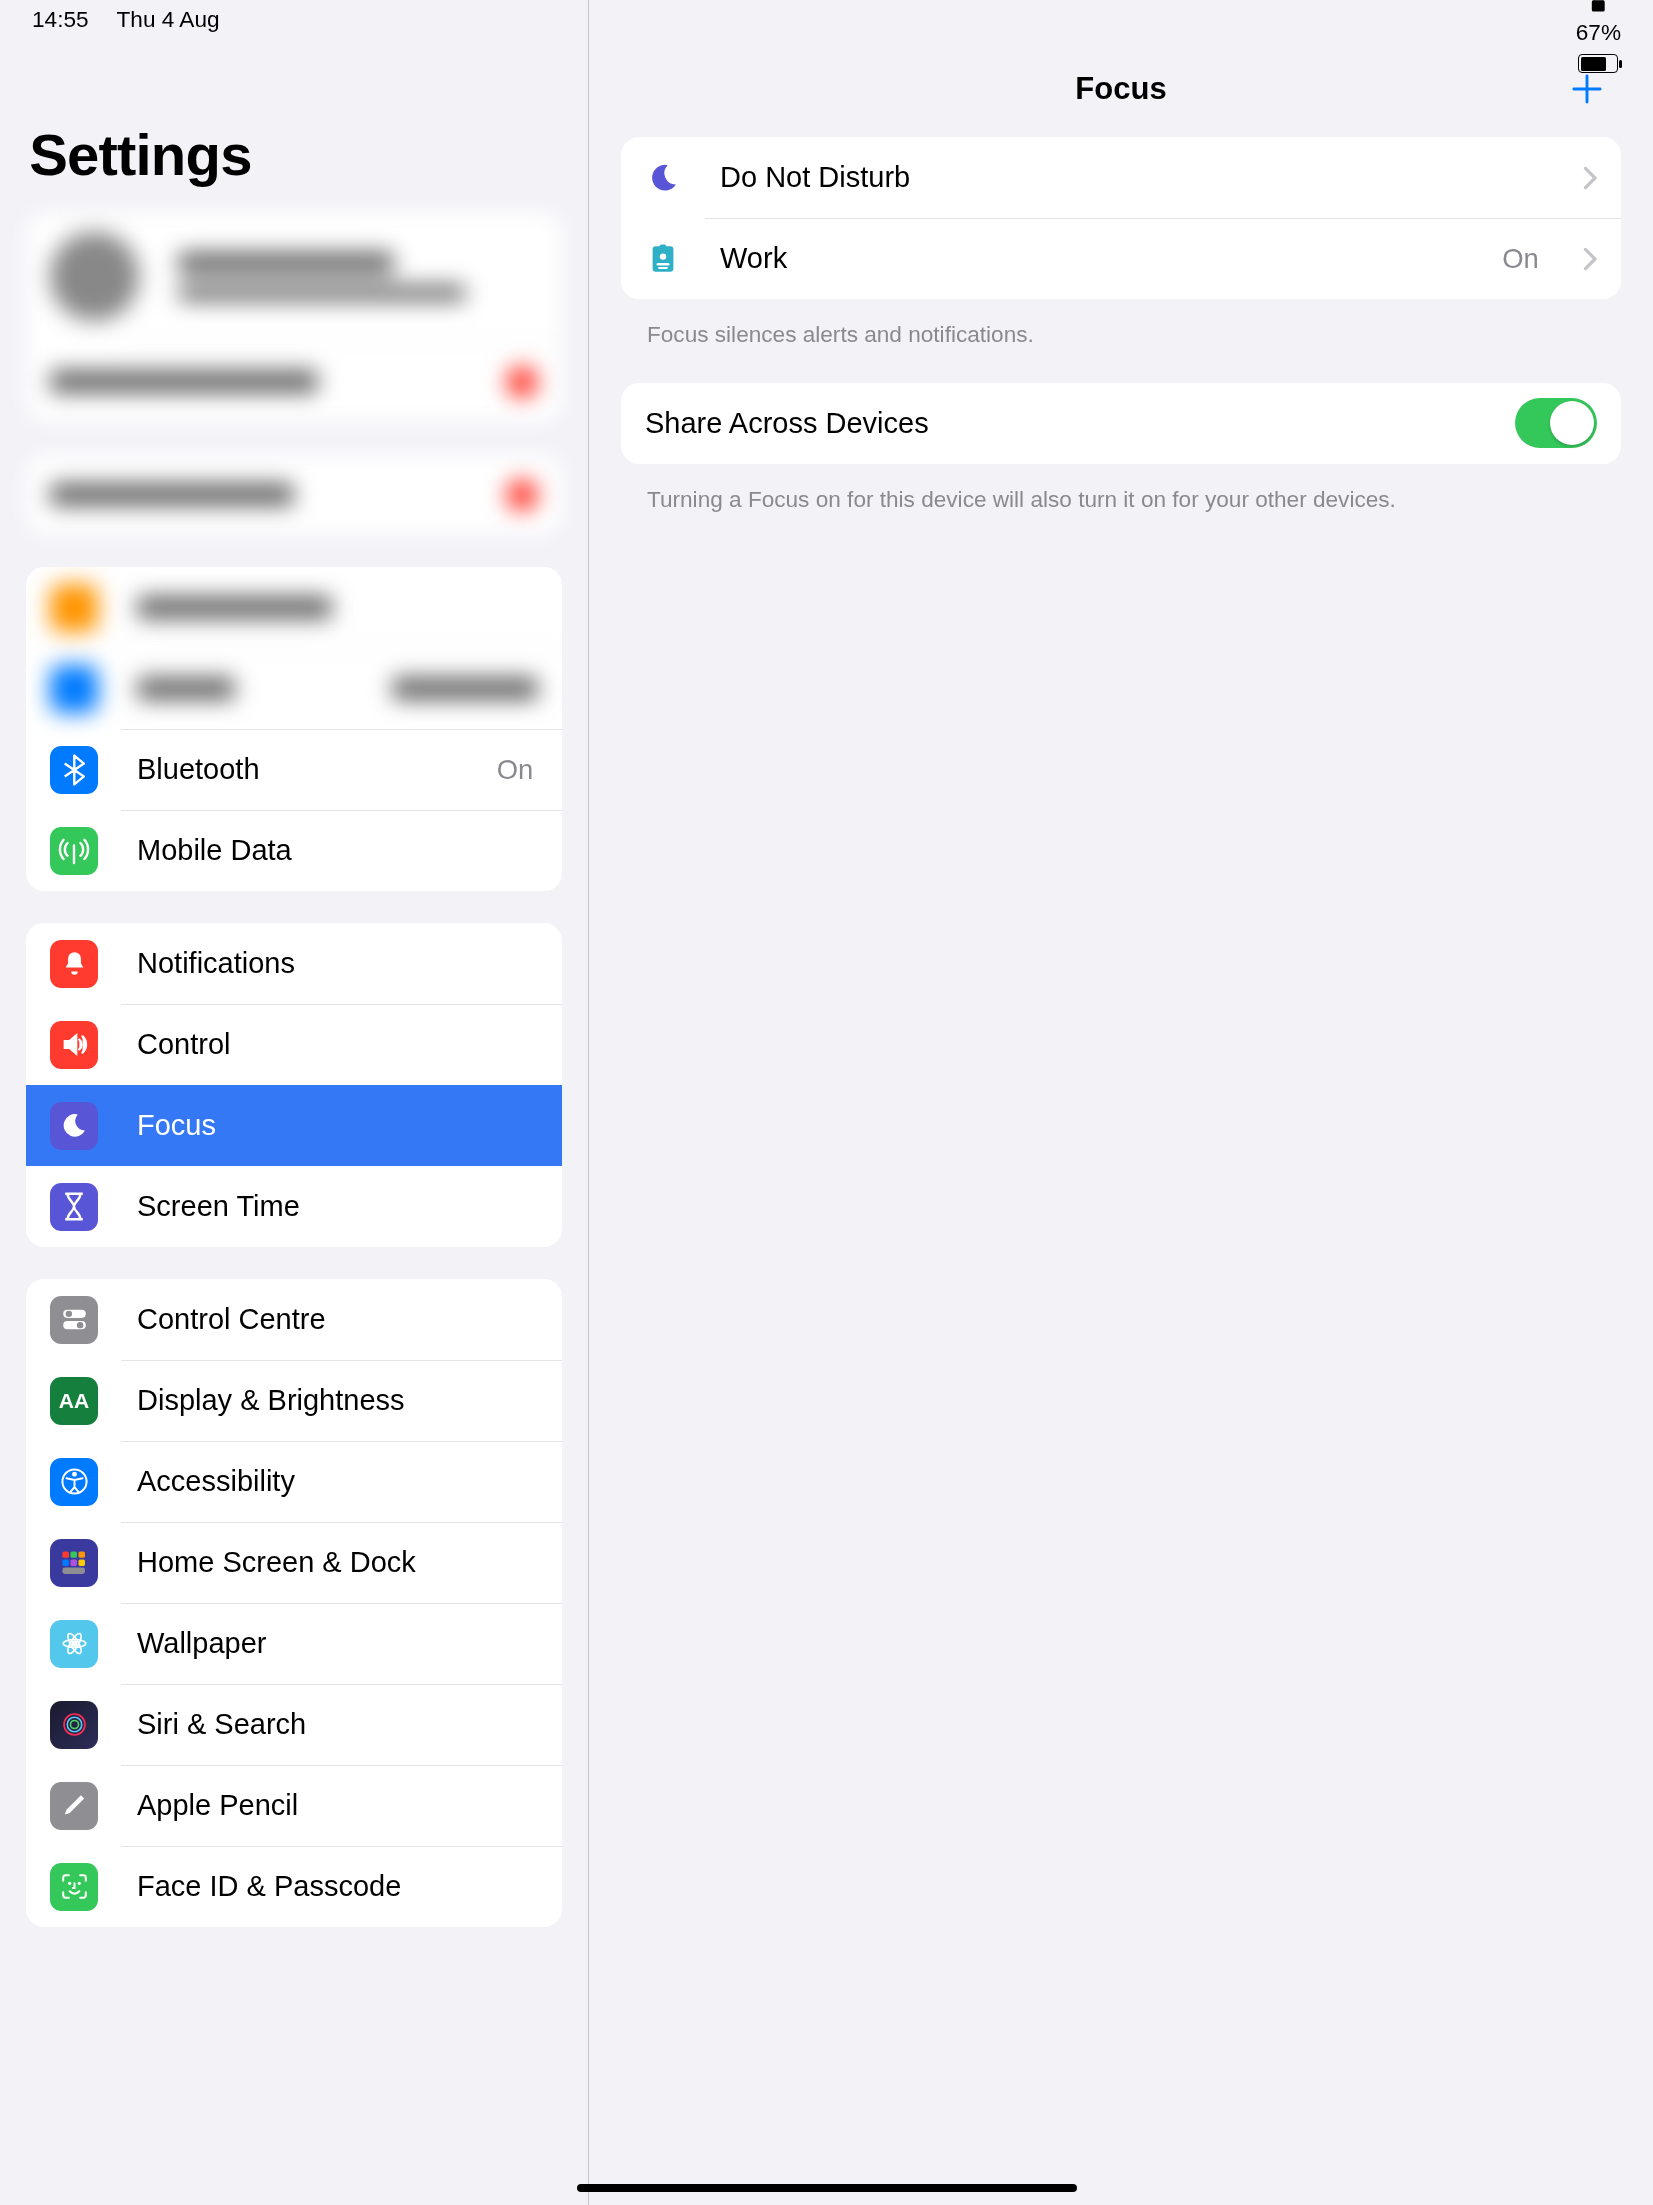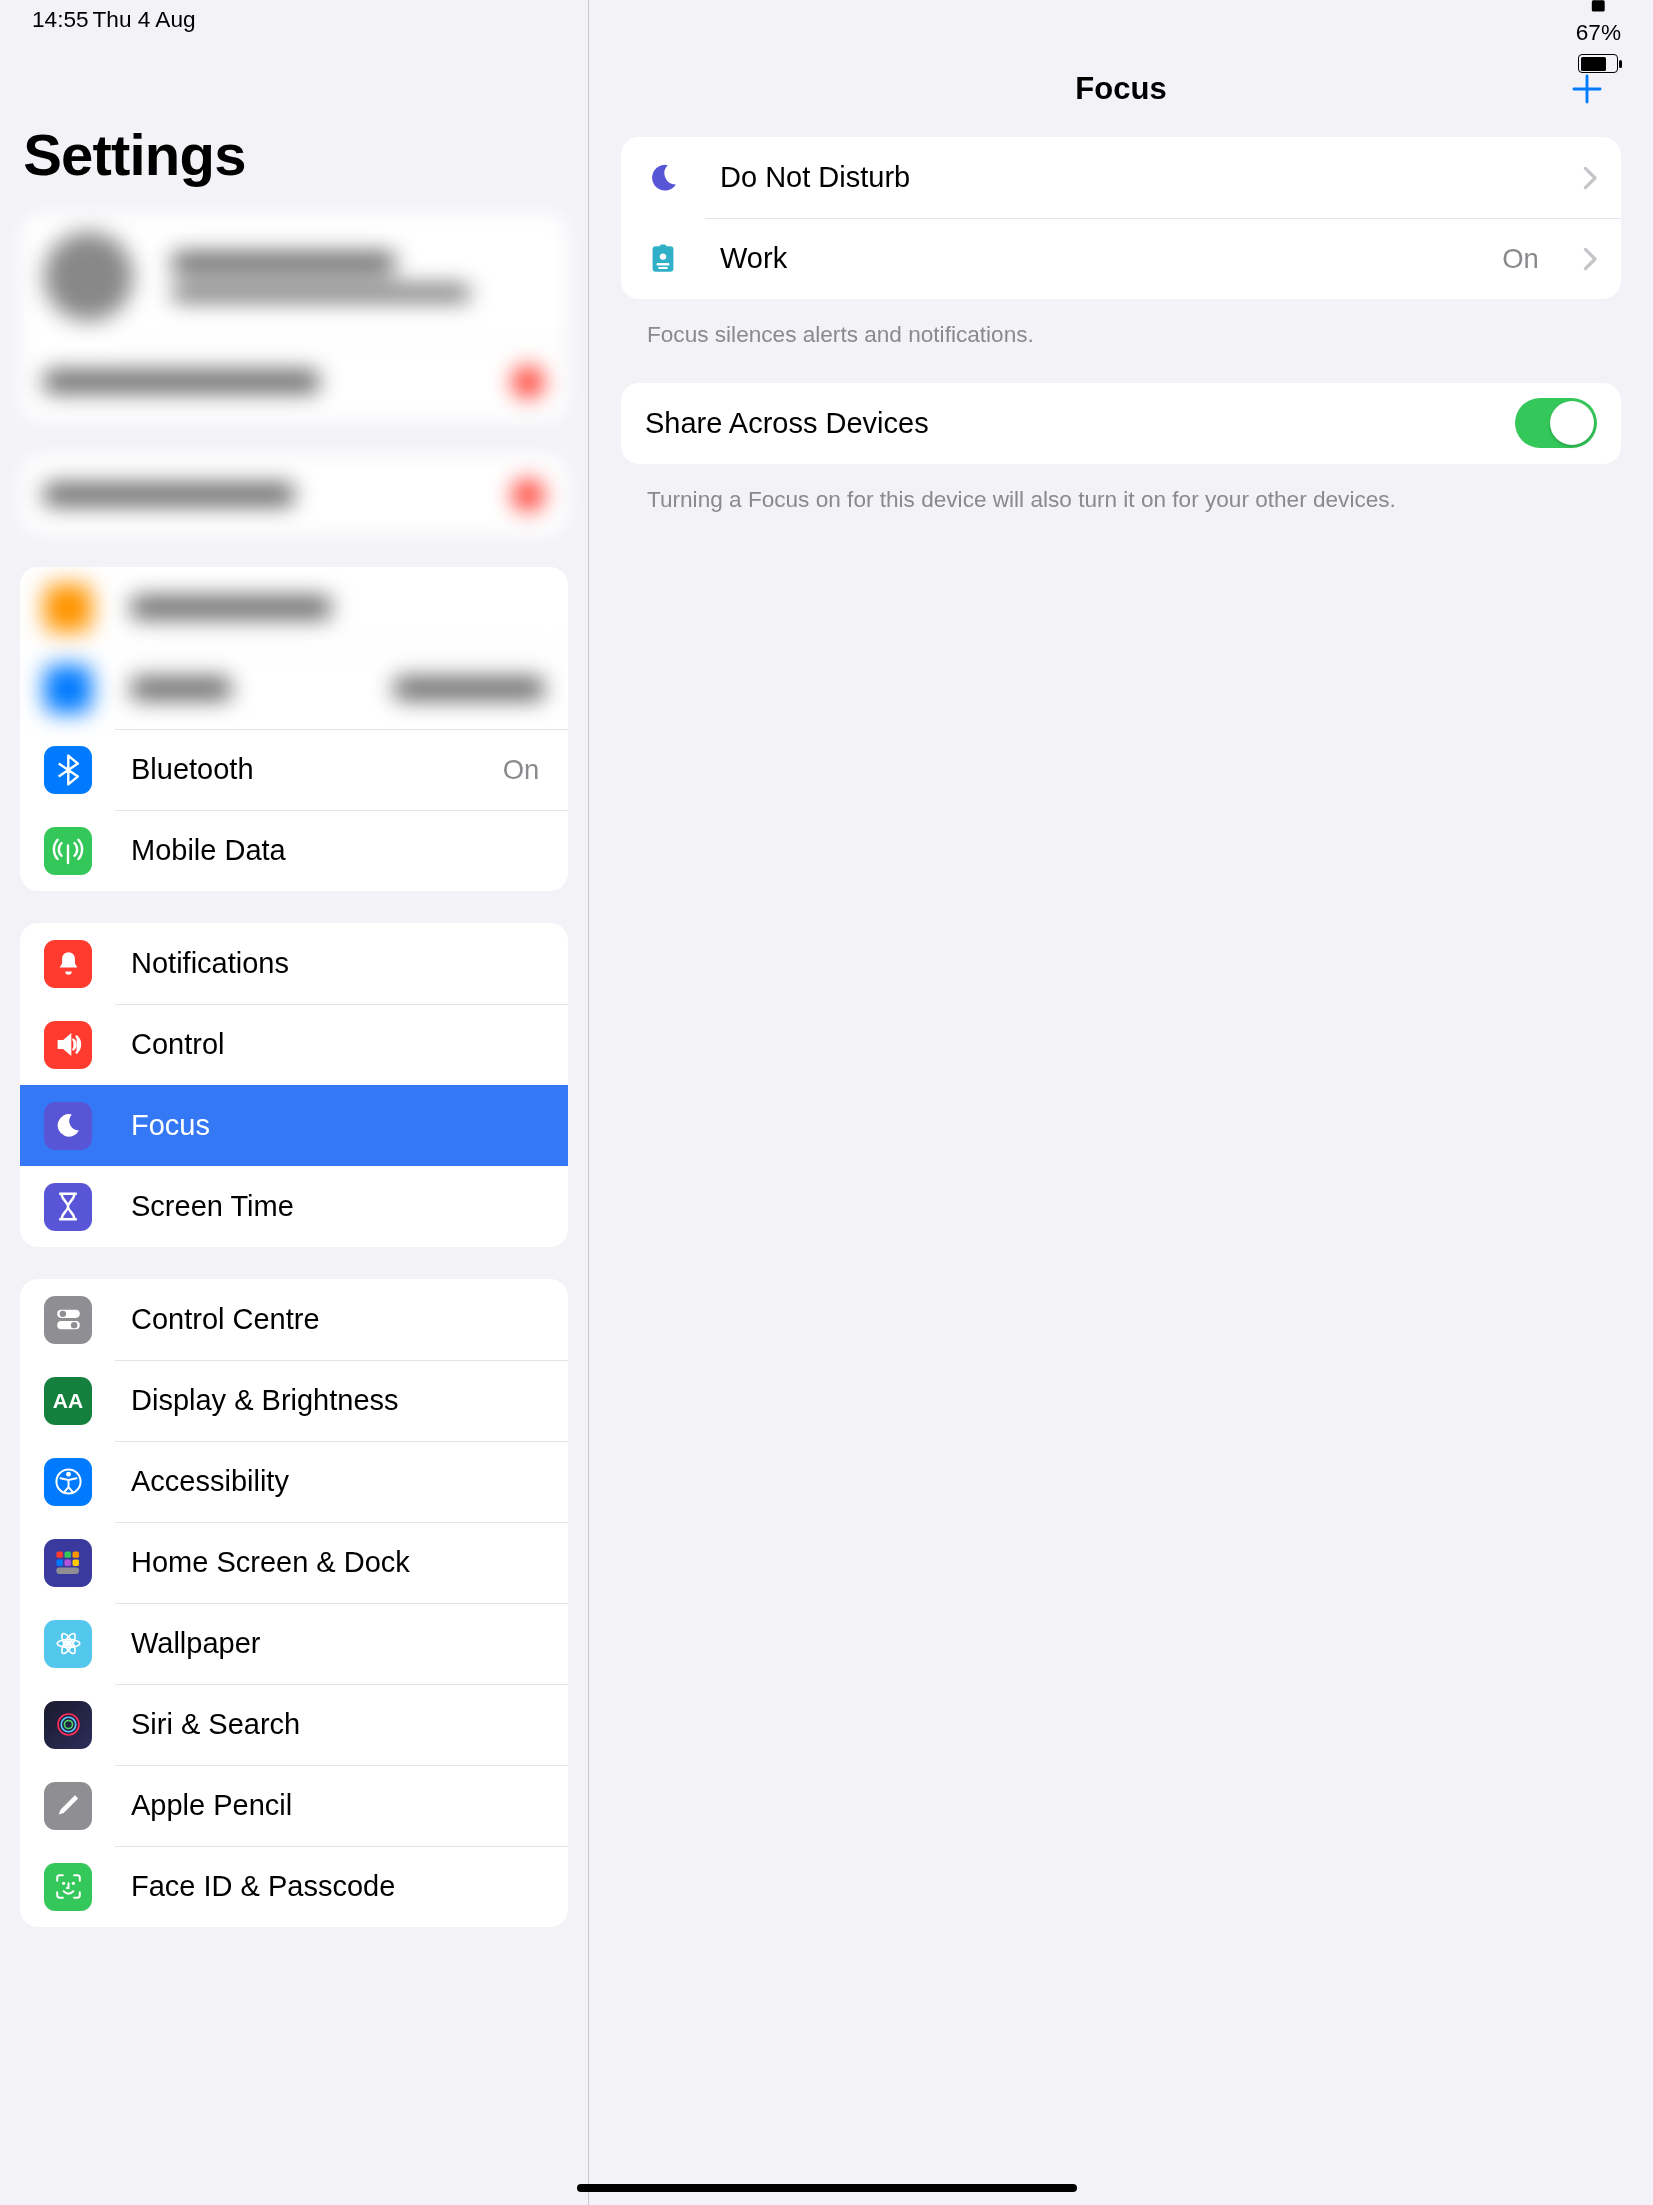--- a/index.html
+++ b/index.html
@@ -19,21 +19,21 @@
   .statusbar {
     position: absolute;
     top: 0; left: 0; right: 0;
     height: 40px;
     display: flex;
     align-items: center;
     padding: 0 32px;
     font-size: 22.6px;
     font-weight: 500;
   }
-  .statusbar .left { display: flex; gap: 4px; }
+  .statusbar .left { display: flex; gap: 28px; }
   .statusbar .right { margin-left: auto; display: flex; align-items: center; gap: 8px; flex-direction: column; }
   .battery-icon {
     width: 40px; height: 19.4px;
     border: 1.6px solid #000; border-radius: 4px;
     position: relative;
   }
   .battery-icon::after {
     content: ""; position: absolute; right: -4.8px; top: 4.8px;
     width: 3.2px; height: 8px; background:#000; border-radius: 1.6px;
   }
@@ -52,21 +52,21 @@
     padding-top: 40px;
     overflow: hidden;
   }
   .main {
     flex: 1;
     padding-top: 40px;
     display: flex;
     flex-direction: column;
   }
 
-  .sidebar-inner { padding: 0 20px; margin-top: 8px; }
+  .sidebar-inner { padding: 0 26px; margin-top: 8px; }
   .settings-title {
     font-size: 58px;
     font-weight: 700;
     margin: 81px 0 24px 3.2px;
     letter-spacing: -0.8px;
   }
 
   .group {
     background: #fff;
     border-radius: 18px;

